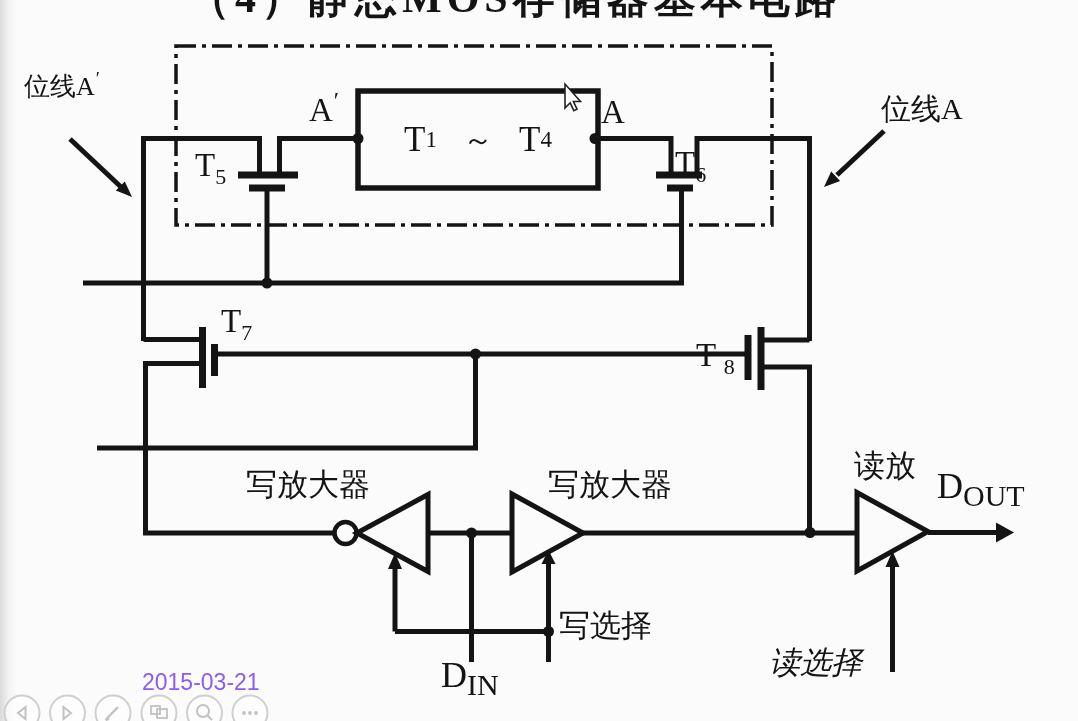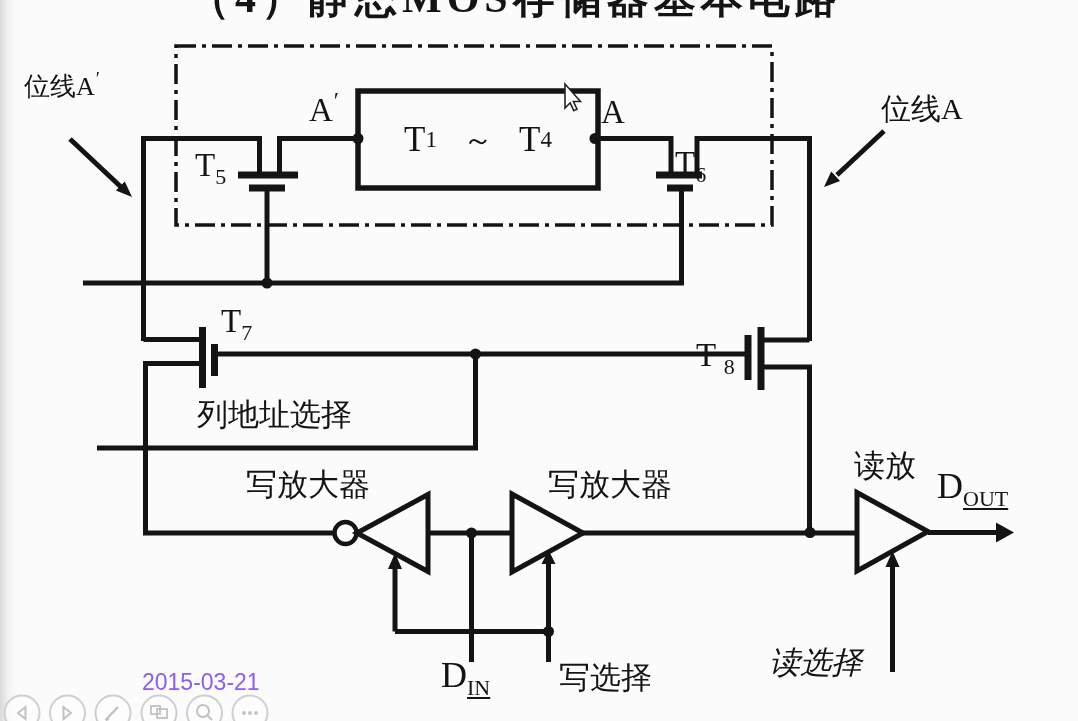--- a/index.html
+++ b/index.html
@@ -9,21 +9,21 @@
     background:linear-gradient(to right,#dadada,#f3f3f3 55%,rgba(251,251,251,0));}
   #title-clip{position:absolute;left:188px;top:0;width:760px;height:20px;overflow:hidden;}
   #title-clip .t{position:absolute;left:0;top:-30px;font-size:42px;font-weight:bold;
     letter-spacing:5px;color:#141414;white-space:nowrap;}
   svg{position:absolute;left:0;top:0;}
   .lbl{position:absolute;color:#141414;white-space:nowrap;line-height:1;}
   .cjk{font-size:31px;}
   .tl{font-size:33px;}
   .tl sub{font-size:22px;line-height:0;}
   .dl{font-size:36px;}
-  .dl sub{font-size:22px;line-height:0;text-decoration:underline;}
+  .dl sub{font-size:30px;line-height:0;}
   .prime{font-size:0.72em;position:relative;top:-0.55em;margin-left:1px;}
   #cell-label{display:flex;align-items:center;justify-content:center;font-size:35px;}
   #cell-label sub{font-size:23px;line-height:0;}
   #cell-label .tilde{margin:0 26px;font-size:30px;}
   #date{font-family:"Liberation Sans","DejaVu Sans",sans-serif;font-size:23px;color:#8b5cf6;}
 </style>
 </head>
 <body>
 
 <div id="stage">
@@ -157,28 +157,27 @@
 
   <div class="lbl tl" style="left:195px;top:149px;">
     <span>T</span><sub>5</sub></div>
   <div class="lbl tl" style="left:675px;top:147px;">
     <span>T</span><sub>6</sub></div>
   <div class="lbl tl" style="left:221px;top:305px;">
     <span>T</span><sub>7</sub></div>
   <div class="lbl tl" style="left:696px;top:307px;margin-top:32px;">
     <span>T</span> <sub>8</sub></div>
 
-  <div class="lbl cjk" style="left:197px;top:399px;">列地址选择</div>
 
   <div class="lbl cjk" style="left:246px;top:469px;">写放大器</div>
   <div class="lbl cjk" style="left:548px;top:469px;">写放大器</div>
   <div class="lbl cjk" style="left:854px;top:450px;">读放</div>
 
   <div class="lbl dl" style="left:937px;top:468px;">
     <span>D</span><sub>OUT</sub></div>
   <div class="lbl dl" style="left:441px;top:657px;">
     <span>D</span><sub>IN</sub></div>
 
-  <div class="lbl cjk" style="left:559px;top:662px;">写选择</div>
+  <div class="lbl cjk" style="left:559px;top:610px;">写选择</div>
   <div class="lbl cjk" style="left:769px;top:647px;font-style:italic;">读选择</div>
 
   <div class="lbl" id="date" style="left:142px;top:671px;">2015-03-21</div>
 </div>
 
 </body></html>

